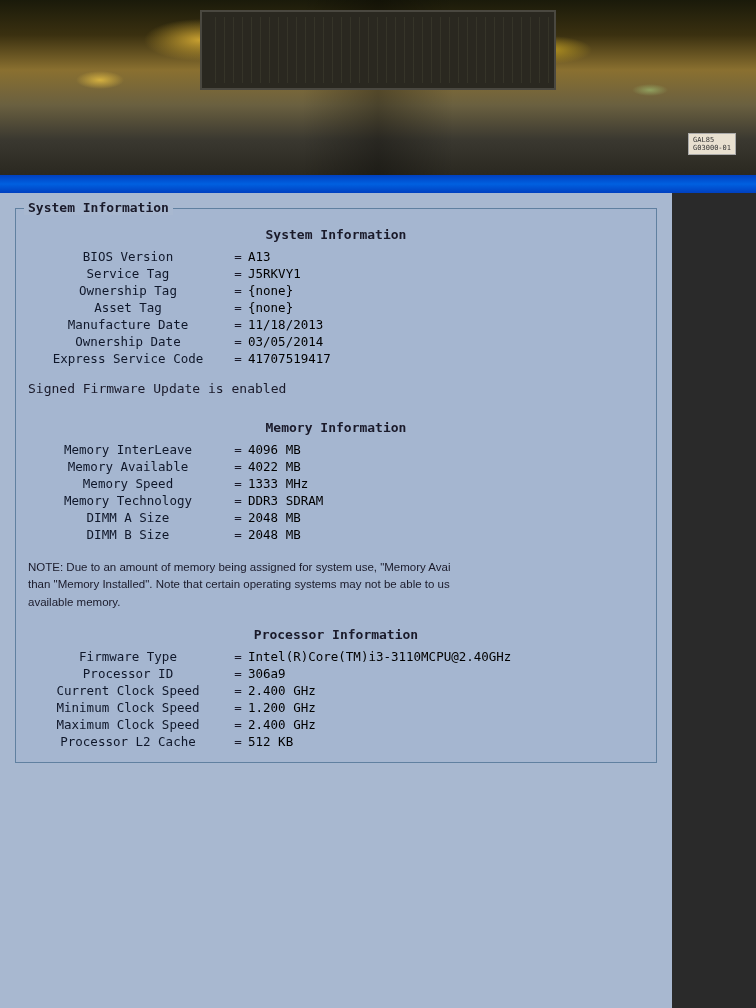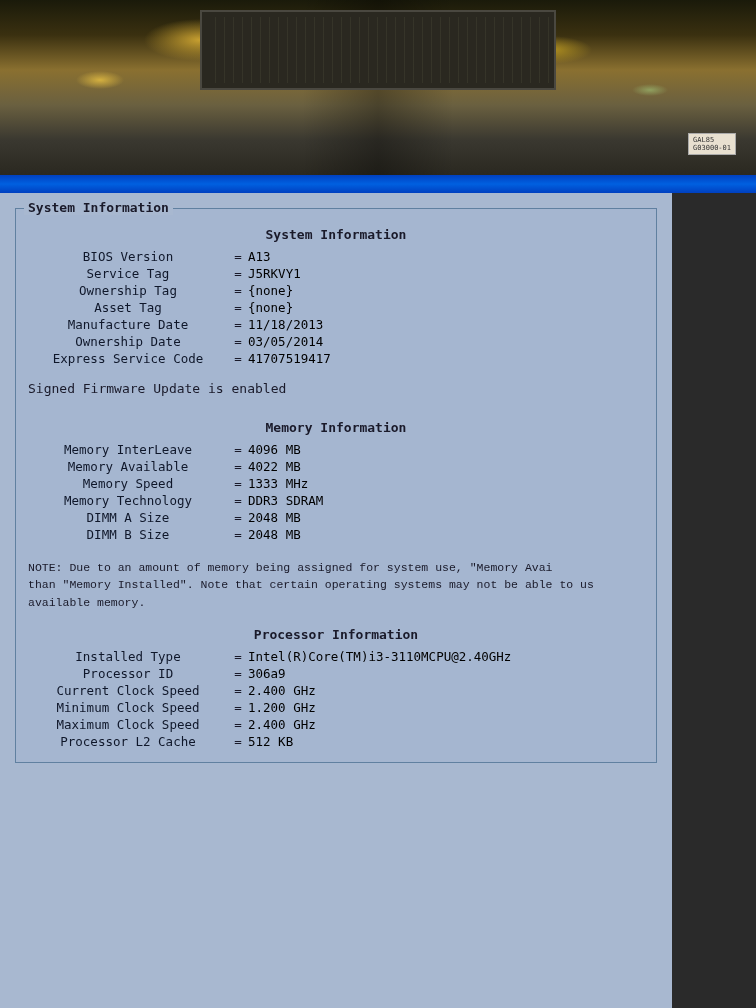--- a/index.html
+++ b/index.html
@@ -124,21 +124,21 @@
     .info-table .value {
       color: #000000;
     }
 
     .spacer {
       height: 10px;
     }
 
     .note-text {
       font-size: 11.5px;
-      font-family: Liberation Mono, monospace;
+      font-family: Liberation Sans, sans-serif;
       color: #1a1a2a;
       line-height: 1.5;
       margin: 6px 0;
     }
 
     .signed-firmware {
       font-size: 13px;
       font-family: monospace;
       color: #1a1a2a;
       margin: 4px 0;
@@ -252,21 +252,21 @@
       than "Memory Installed". Note that certain operating systems may not be able to us<br>
       available memory.
     </div>
 
     <div class="spacer"></div>
     <div class="section-header">Processor Information</div>
 
     <table class="info-table">
       <tbody>
           <tr>
-        <td class="label">Installed Type</td>
+        <td class="label">Firmware Type</td>
         <td class="eq">=</td>
         <td class="value">Intel(R)Core(TM)i3-3110MCPU@2.40GHz</td>
       </tr>
       <tr>
         <td class="label">Processor ID</td>
         <td class="eq">=</td>
         <td class="value">306a9</td>
       </tr>
       <tr>
         <td class="label">Current Clock Speed</td>

